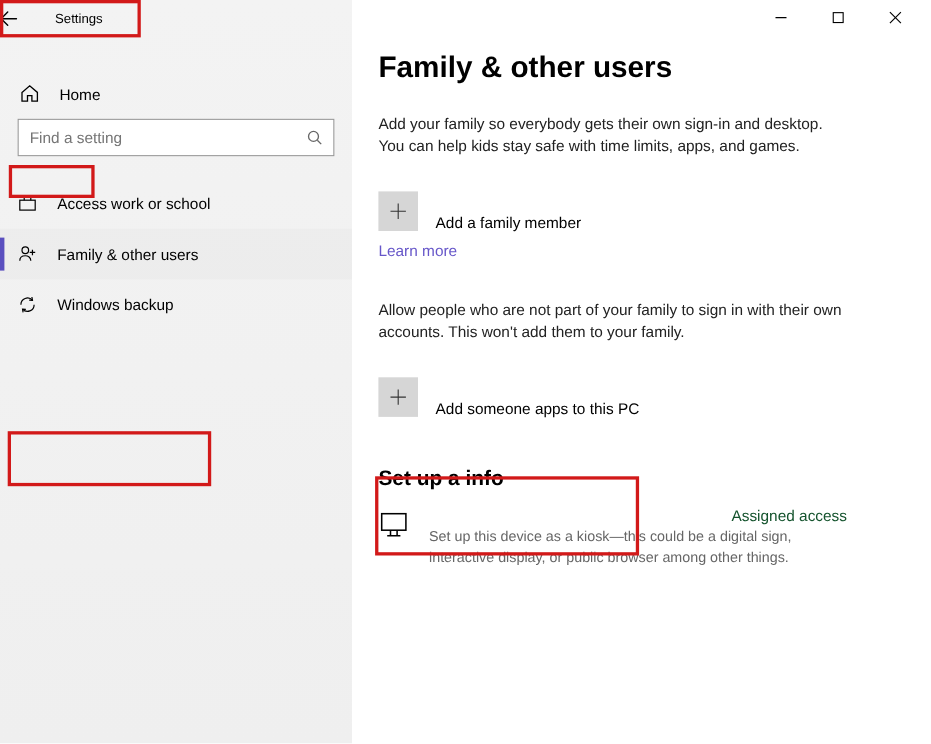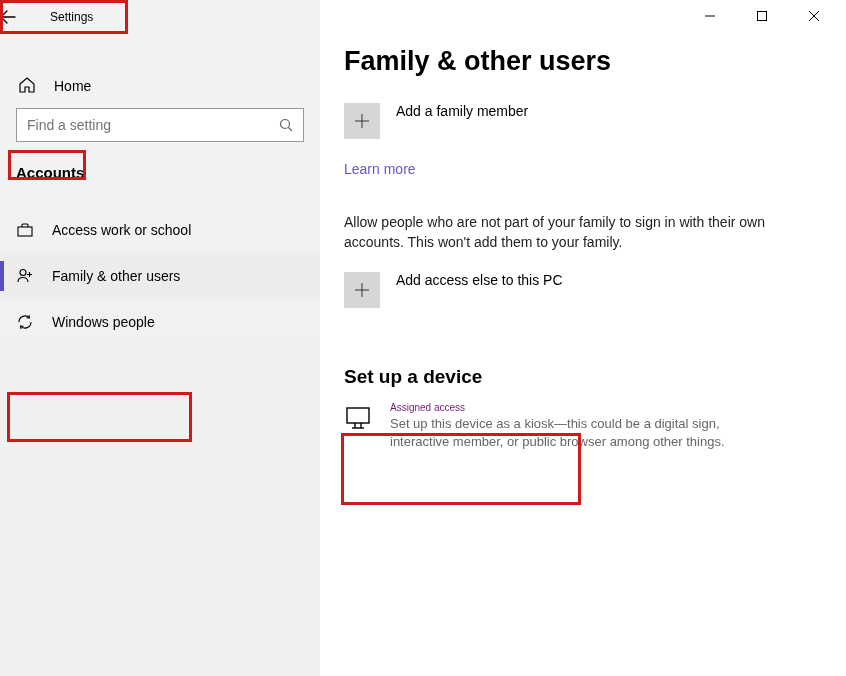--- a/index.html
+++ b/index.html
@@ -59,33 +59,33 @@
   }
   .window-controls {
     position:absolute; top:10px; right:10px; display:flex; gap:24px;
     font-size:14px;
   }
   .wc { width:28px; text-align:center; cursor:pointer; font-family:"Segoe UI Symbol", sans-serif; }
   h1 { font-weight:600; font-size:27px; margin-bottom:26px; margin-top:16px;}
   h2 { font-weight:600; font-size:19px; margin-bottom:12px; }
   p.desc { font-size:14px; color:#222; line-height:1.4; margin-bottom:20px; max-width:430px;}
   .tile-btn {
-    display:flex; align-items:flex-start; gap:16px; cursor:pointer;
+    display:flex; align-items:flex-end; gap:16px; cursor:pointer;
     padding:0; height:48px; margin-bottom:10px;
   }
   .tile-plus {
     width:36px; height:36px; background:#d6d6d6; display:flex;
     align-items:center; justify-content:center; font-size:18px; color:#333;
   }
   .tile-label { font-size:14px; }
   .link { color:#6757c9; font-size:14px; cursor:pointer; text-decoration:none;text-align:right; }
   .section-spacer { height:36px; }
   .kiosk-row { display:flex; gap:18px; align-items:flex-start; margin-top:14px;}
   .kiosk-ico { width:28px; height:28px; flex:none; margin-top:2px;}
-  .kiosk-title { font-size:10px; font-weight:400; color:#701a75; margin-bottom:2px;}
+  .kiosk-title { font-size:14px; font-weight:400; color:#14532d; margin-bottom:2px;text-align:right;}
   .kiosk-desc { font-size:13px; color:#666; line-height:1.4; max-width:380px;}
   
   .hl { position:absolute; border:3px solid #d21919; pointer-events:none; }
   .hl1 { left:0; top:0; width:128px; height:34px; }
   .hl2 { left:8px; top:150px; width:78px; height:30px; }
   .hl3 { left:7px; top:392px; width:185px; height:50px; }
   .hl4 { left:341px; top:433px; width:240px; height:72px; }
   svg { display:block; }
 </style>
 </head>
@@ -115,21 +115,20 @@
     <div class="search-box">
       <input type="text" placeholder="Find a setting" style="">
       <span class="search-ico">
         <svg width="14" height="14" viewBox="0 0 14 14">
             <circle cx="6" cy="6" r="4.5" fill="none" stroke="#666" stroke-width="1.2"></circle>
             <line x1="9.5" y1="9.5" x2="13" y2="13" stroke="#666" stroke-width="1.2"></line>
           </svg>
       </span>
     </div>
 
-    <div class="section-head">Accounts</div>
 
     <nav class="navlist">
 
 
 
       <div class="nav-item">
         <span class="nav-ico">
           <svg width="18" height="16" viewBox="0 0 18 16">
               <rect x="2" y="5" width="14" height="9" fill="none" stroke="#000" stroke-width="1.1"></rect>
               <path d="M6 5 V3 a1 1 0 0 1 1-1 h4 a1 1 0 0 1 1 1 V5" fill="none" stroke="#000" stroke-width="1.1"></path>
@@ -150,21 +149,21 @@
         <span>Family &amp; other users</span>
       </div>
 
       <div class="nav-item">
         <span class="nav-ico">
           <svg width="18" height="18" viewBox="0 0 18 18">
               <path d="M3 9a6 6 0 0 1 10.5-4 M15 9a6 6 0 0 1-10.5 4" fill="none" stroke="#000" stroke-width="1.1"></path>
               <path d="M13 2 L13.5 5 L10.5 4.8 M5 16 L4.5 13 L7.5 13.2" fill="none" stroke="#000" stroke-width="1.1"></path>
             </svg>
         </span>
-        <span>Windows people</span>
+        <span>Windows backup</span>
       </div>
     </nav>
   </aside>
 
   <main class="main">
     <div class="window-controls">
       <div class="wc">
         <svg width="12" height="12" viewBox="0 0 12 12">
             <line x1="1" y1="6" x2="11" y2="6" stroke="#000" stroke-width="1"></line>
           </svg>
@@ -177,20 +176,21 @@
       <div class="wc">
         <svg width="12" height="12" viewBox="0 0 12 12">
             <line x1="1" y1="1" x2="11" y2="11" stroke="#000" stroke-width="1"></line>
             <line x1="11" y1="1" x2="1" y2="11" stroke="#000" stroke-width="1"></line>
           </svg>
       </div>
     </div>
 
     <h1>Family &amp; other users</h1>
 
+    <p class="desc">Add your family so everybody gets their own sign-in and desktop. You can help kids stay safe with time limits, apps, and games.</p>
     <div class="tile-btn">
       <div class="tile-plus">
         <svg width="16" height="16" viewBox="0 0 16 16">
             <line x1="8" y1="1" x2="8" y2="15" stroke="#333" stroke-width="1"></line>
             <line x1="1" y1="8" x2="15" y2="8" stroke="#333" stroke-width="1"></line>
           </svg>
       </div>
       <div class="tile-label">Add a family member</div>
     </div>
     <a class="link">Learn more</a>
@@ -198,38 +198,38 @@
     <div class="section-spacer"></div>
 
     <p class="desc">Allow people who are not part of your family to sign in with their own accounts. This won't add them to your family.</p>
     <div class="tile-btn">
       <div class="tile-plus">
         <svg width="16" height="16" viewBox="0 0 16 16">
             <line x1="8" y1="1" x2="8" y2="15" stroke="#333" stroke-width="1"></line>
             <line x1="1" y1="8" x2="15" y2="8" stroke="#333" stroke-width="1"></line>
           </svg>
       </div>
-      <div class="tile-label">Add access else to this PC</div>
+      <div class="tile-label">Add someone apps to this PC</div>
     </div>
 
     <div class="section-spacer"></div>
 
-    <h2>Set up a device</h2>
+    <h2>Set up a info</h2>
     <div class="kiosk-row">
       <div class="kiosk-ico">
         <svg width="28" height="28" viewBox="0 0 28 28">
             <rect x="3" y="4" width="22" height="15" fill="none" stroke="#000" stroke-width="1.4"></rect>
             <line x1="11" y1="19" x2="11" y2="24" stroke="#000" stroke-width="1.4"></line>
             <line x1="17" y1="19" x2="17" y2="24" stroke="#000" stroke-width="1.4"></line>
             <line x1="8" y1="24" x2="20" y2="24" stroke="#000" stroke-width="1.4"></line>
           </svg>
       </div>
       <div>
         <div class="kiosk-title">Assigned access</div>
-        <div class="kiosk-desc">Set up this device as a kiosk—this could be a digital sign, interactive member, or public browser among other things.</div>
+        <div class="kiosk-desc">Set up this device as a kiosk—this could be a digital sign, interactive display, or public browser among other things.</div>
       </div>
     </div>
   </main>
 </div>
 
 <div class="hl hl1"></div>
 <div class="hl hl2"></div>
 <div class="hl hl3"></div>
 <div class="hl hl4"></div>
 

